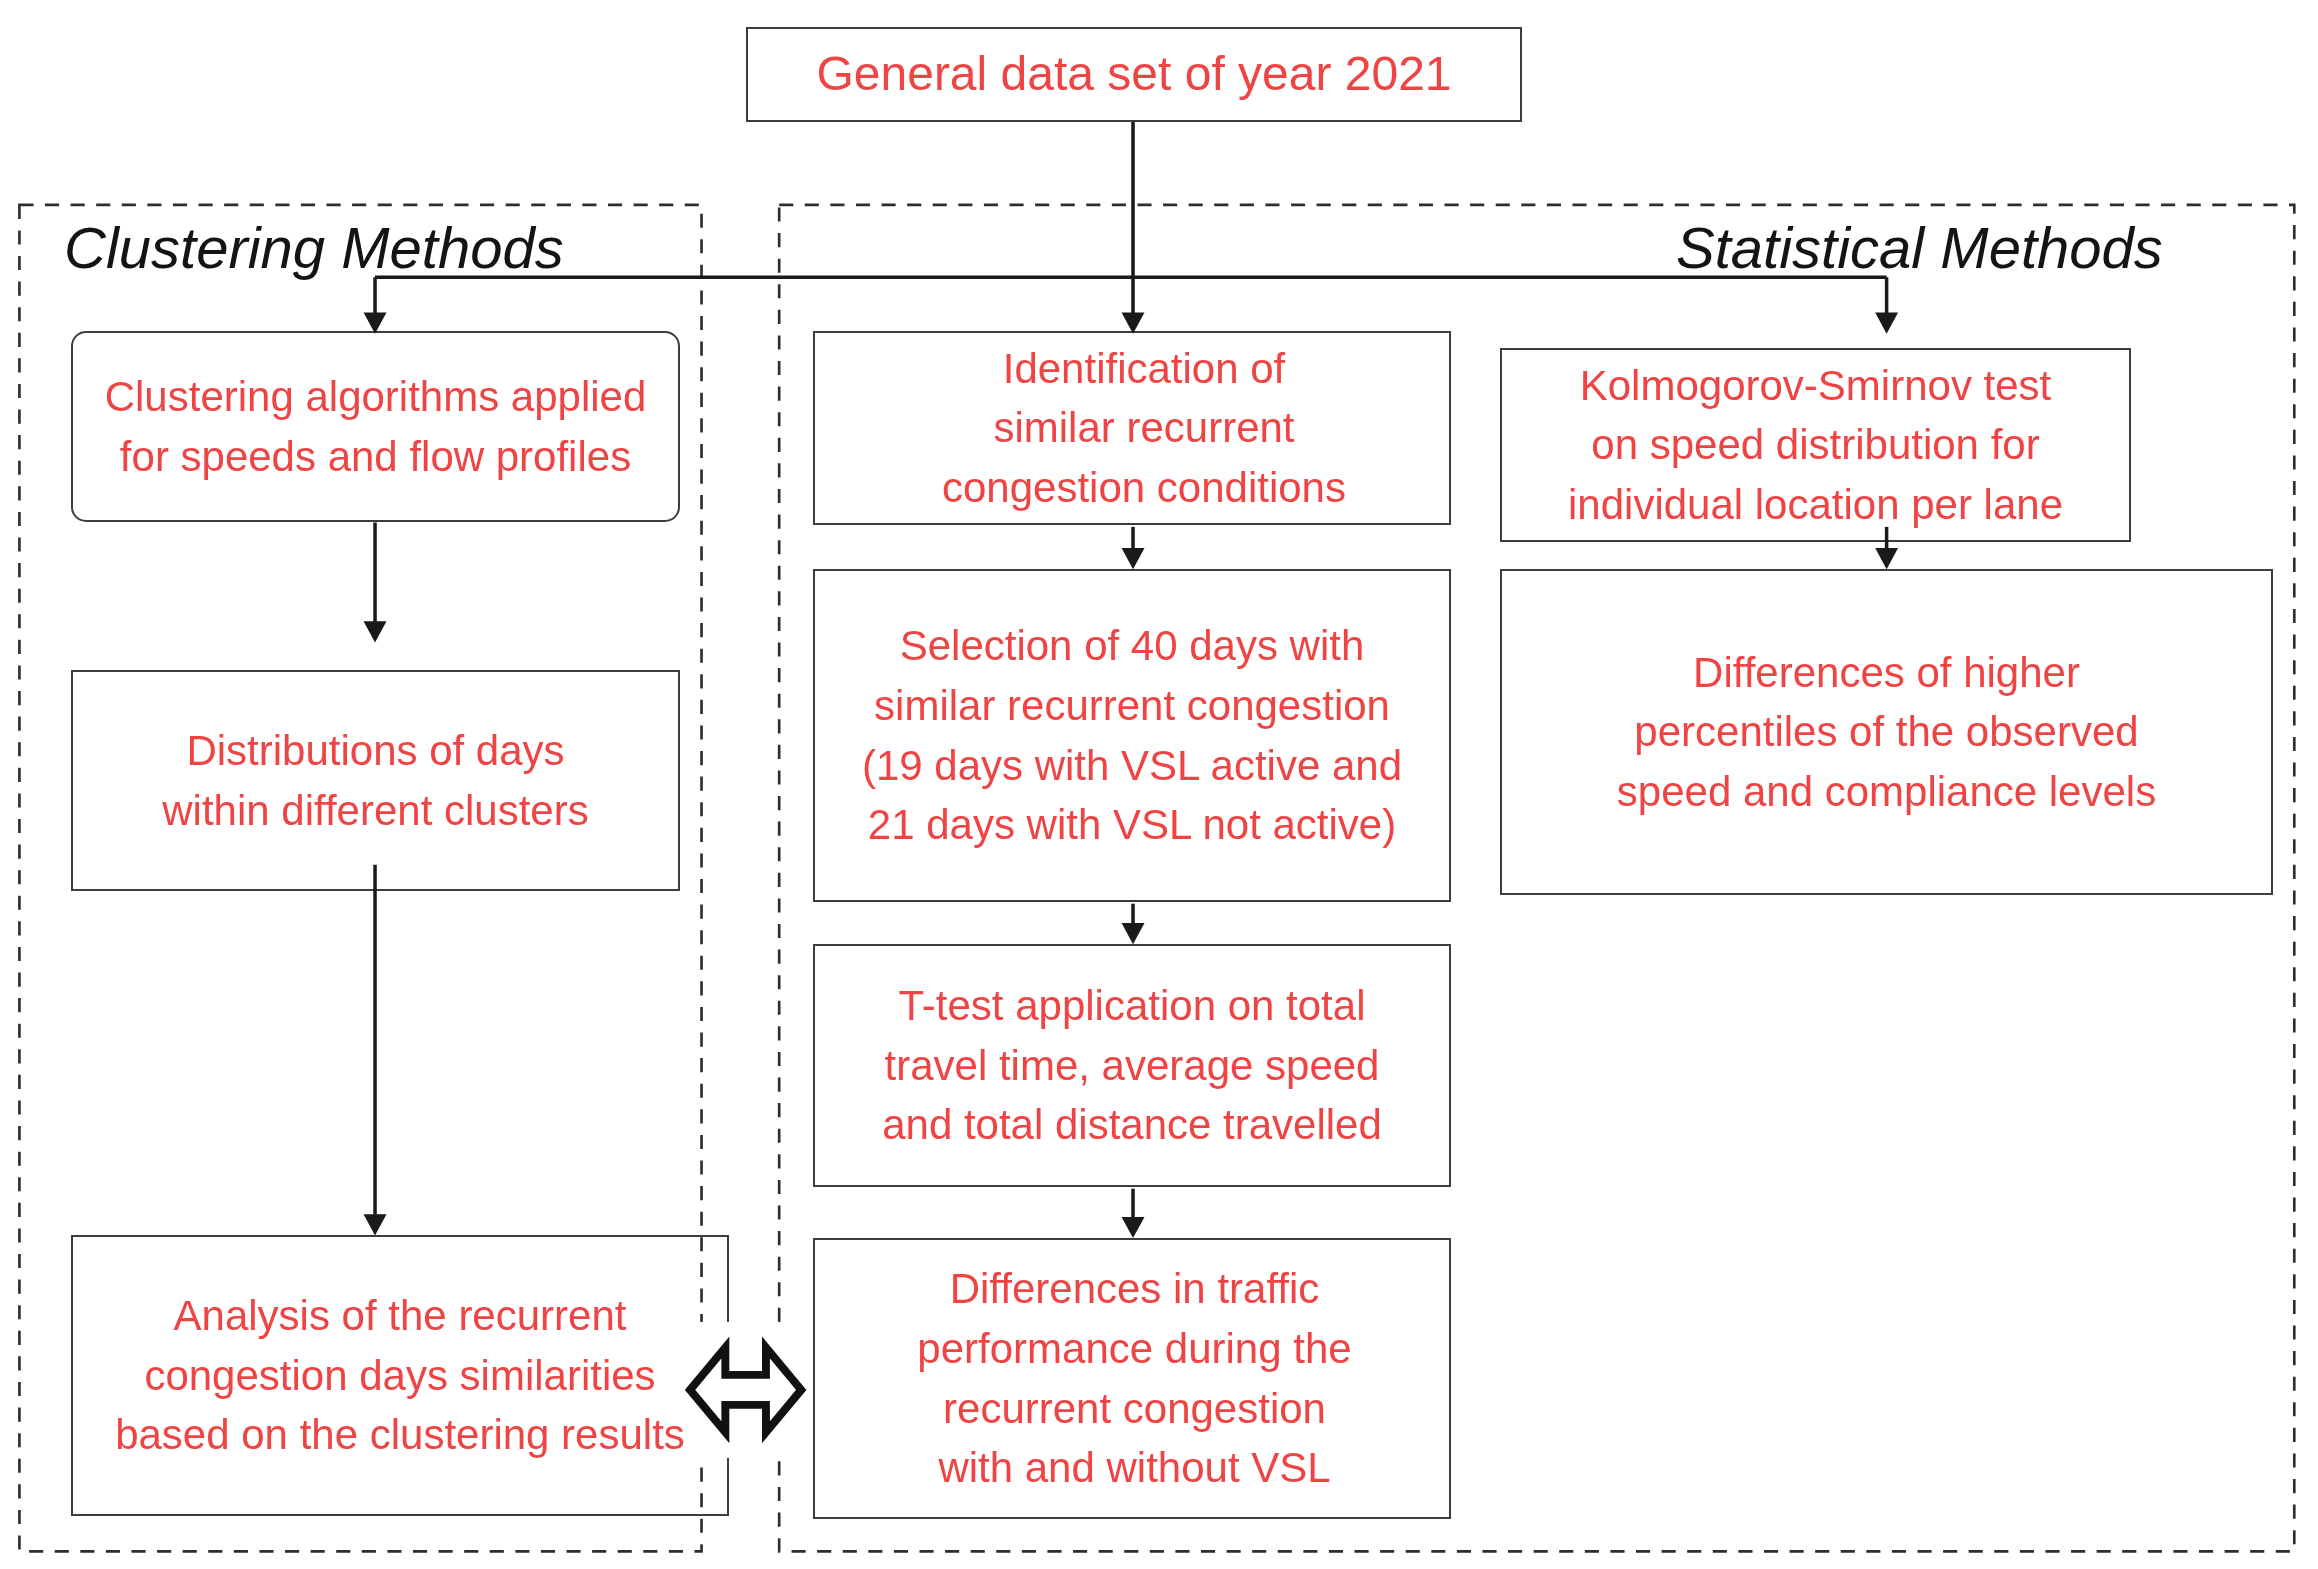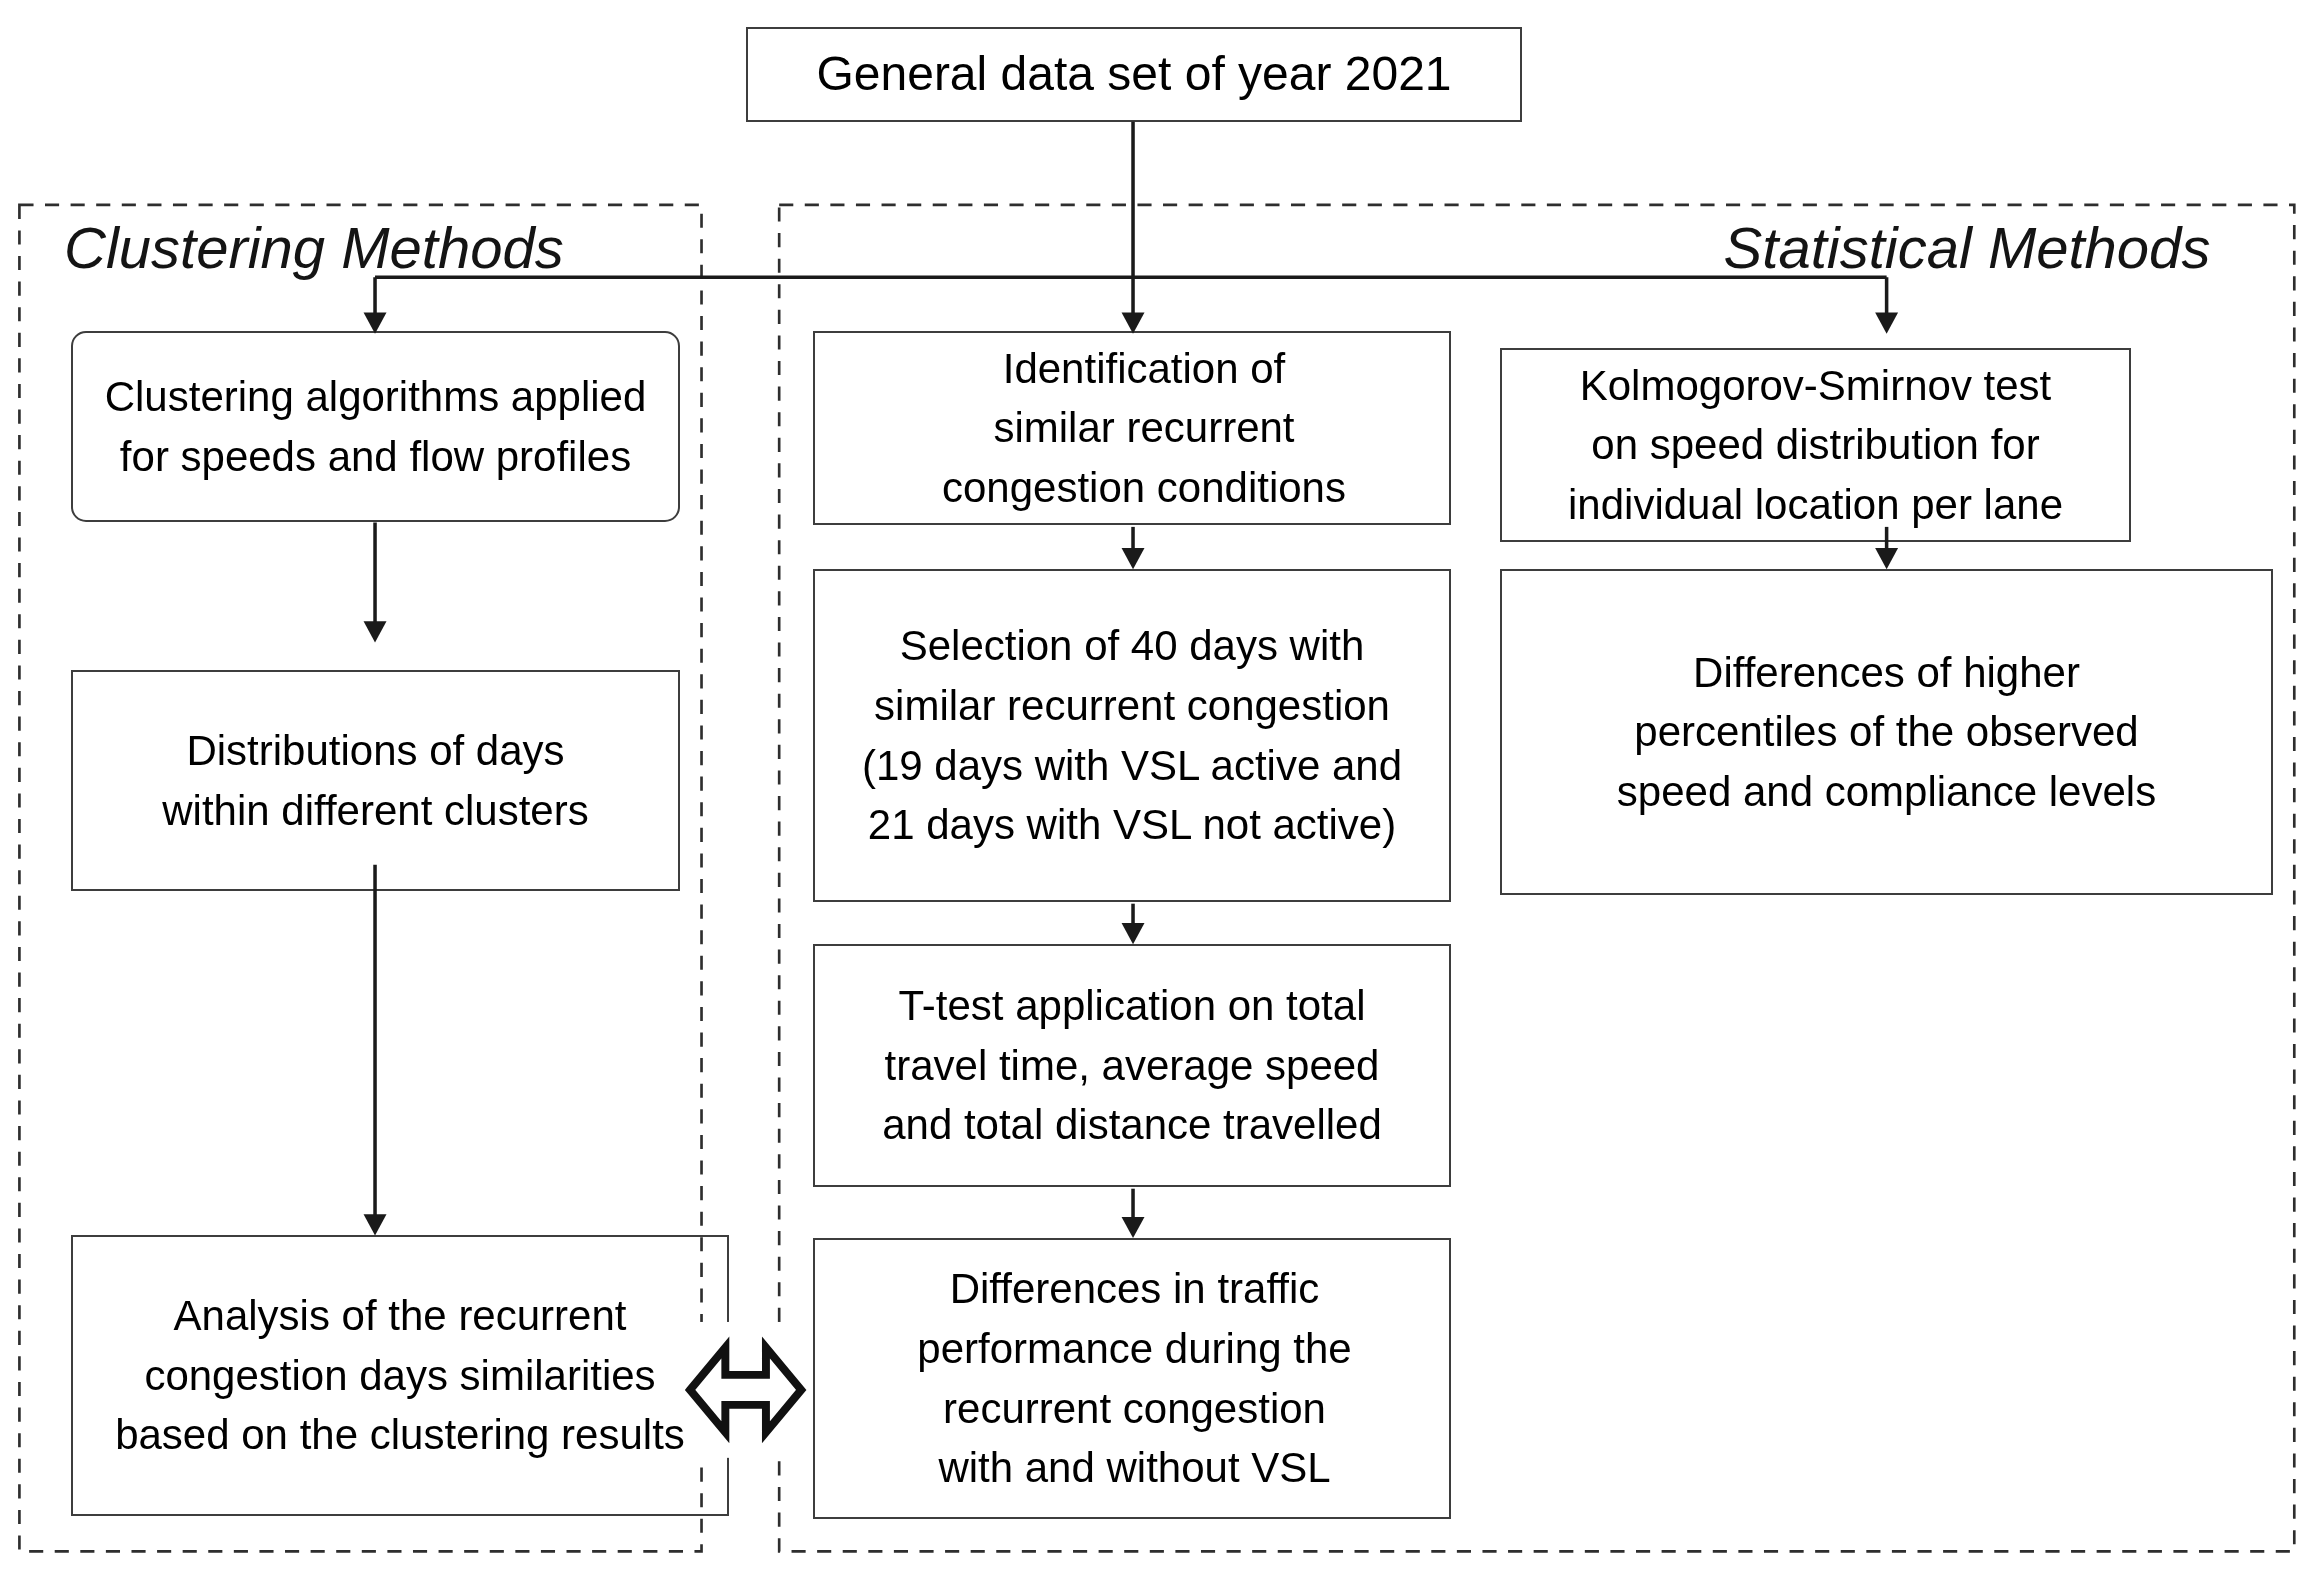--- a/index.html
+++ b/index.html
@@ -15,21 +15,21 @@
     position: absolute;
     display: flex;
     align-items: center;
     justify-content: center;
     border: 2.6px solid #3d3d3d;
     background: #ffffff;
     box-sizing: border-box;
     text-align: center;
     font-size: 42px;
     line-height: 1.42;
-    color: #000000;
+    color: #ef4444;
     padding: 3.5px 23px;
   }
   .node span { display: block; text-wrap: balance; }
   .section-label {
     position: absolute;
     font-style: italic;
     font-size: 58px;
     color: #141414;
     white-space: nowrap;
   }
@@ -44,21 +44,21 @@
   .head { fill: #1a1a1a; stroke: none; }
   .dashed-border { fill: none; stroke: #2e2e2e; stroke-width: 3; stroke-dasharray: 16 13; }
 </style>
 </head>
 <body>
 
 <div id="stage">
 
   <div class="section-label" style="left:64px; top:214px;">Clustering Methods</div>
 
-  <div class="section-label" style="left:1676px; top:214px; width:582px; text-align:center;">Statistical Methods</div>
+  <div class="section-label" style="left:1676px; top:214px; width:582px; text-align:left;">Statistical Methods</div>
 
   <div class="node" style="left:746px; top:26.5px; width:776px; height:95px; font-size:48px;">
     <span>General data set of year 2021</span>
   </div>
 
   <div class="node" style="left:71px; top:331px; width:609px; height:191px;border-radius:15px;">
     <span>Clustering algorithms applied for speeds and flow profiles</span>
   </div>
 
   <div class="node" style="left:71px; top:642px; width:609px; height:221px;margin-top:28px;">

